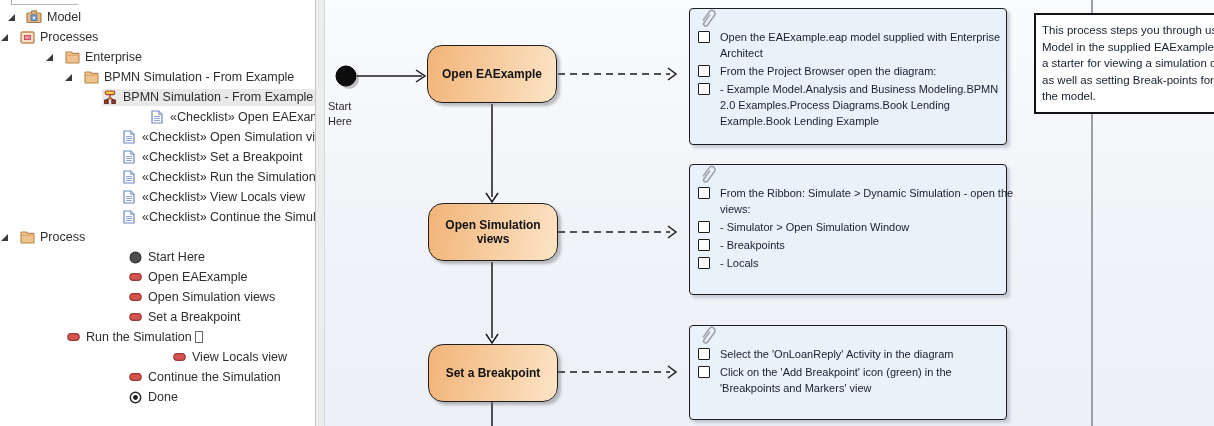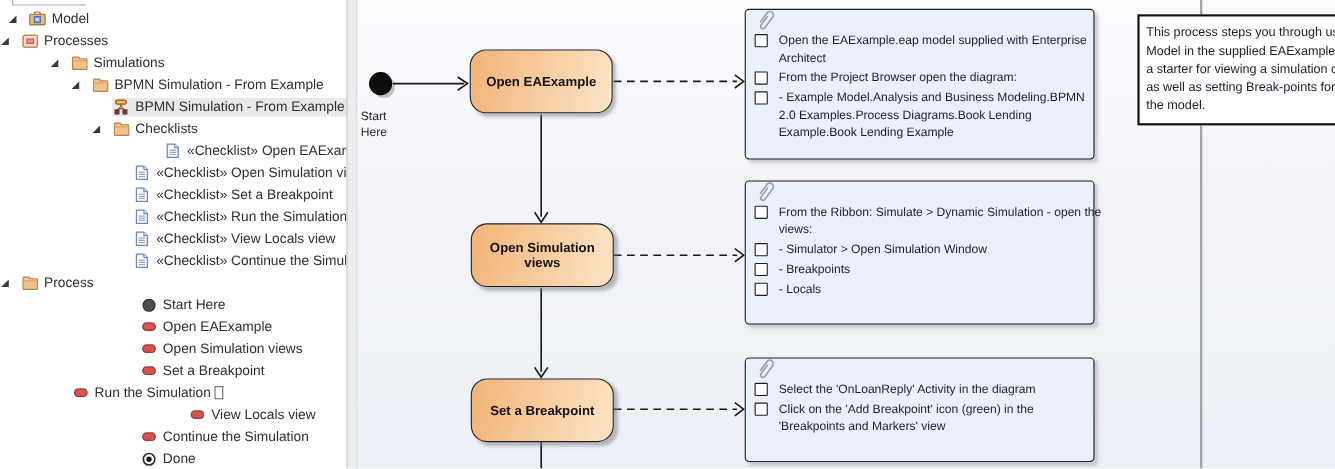--- a/index.html
+++ b/index.html
@@ -51,21 +51,21 @@
     border:1.8px solid #1f1f1f;border-radius:15px;
     background:linear-gradient(100deg,var(--activity-grad-1) 0%,var(--activity-grad-2) 100%);
     box-shadow:3px 3px 3px rgba(110,110,115,0.45);
     display:flex;align-items:center;justify-content:center;
     font-size:12px;font-weight:bold;color:#111;text-align:center;
   }
   #act-0{left:102px;top:45px;}
   #act-1{left:103px;top:203px;}
   #act-2{left:103px;top:344px;}
   .note{
-    position:absolute;left:352px;width:318px;z-index:2;box-sizing:border-box;
+    position:absolute;left:364px;width:318px;z-index:2;box-sizing:border-box;
     background:var(--note-bg);border:1.6px solid #1c1c1c;border-radius:4px;
     box-shadow:3px 3px 3px rgba(120,130,145,0.35);
     padding:20px 4px 4px 8px;
   }
   #note-0{top:8px;height:137px;}
   #note-1{top:164px;height:131px;}
   #note-2{top:325px;height:95px;}
   .paperclip{position:absolute;left:8px;top:-3px;}
   .citem{display:flex;align-items:flex-start;margin-bottom:2px;}
   .cbox{
@@ -126,21 +126,21 @@
             <path d="M8 1 L8 8 L1 8 Z" fill="#3a3a3a"></path>
           </svg>
         </span>
         <span class="rowc">
           <span class="ticon">
             <svg width="15" height="13" viewBox="0 0 15 13">
               <path d="M1 3.2 L1 11.4 Q1 12 1.6 12 L13.4 12 Q14 12 14 11.4 L14 3 Q14 2.4 13.4 2.4 L7.6 2.4 L6.2 1 L1.6 1 Q1 1 1 1.6 Z" fill="#efc38f" stroke="#b9854a" stroke-width="1.1"></path>
               <path d="M1 4.3 L14 4.3" stroke="#dba566" stroke-width="1"></path>
             </svg>
           </span>
-          <span class="tlabel">Simulations</span>
+          <span class="tlabel">Enterprise</span>
         </span>
       </div>
       <div class="trow" style="padding-left: 64px;">
         <span class="arrow-cell">
           <svg width="9" height="9" viewBox="0 0 9 9">
             <path d="M8 1 L8 8 L1 8 Z" fill="#3a3a3a"></path>
           </svg>
         </span>
         <span class="rowc">
           <span class="ticon">
@@ -158,36 +158,20 @@
           <span class="ticon">
             <svg width="16" height="15" viewBox="0 0 16 15">
               <path d="M8 5 V8 M8 8 L4.2 10 M8 8 L11.8 10" stroke="#6a2a20" stroke-width="1.1" fill="none"></path>
               <rect x="3.2" y="1" width="9.6" height="3.6" rx="1.6" fill="#f0cb3c" stroke="#a93f2e" stroke-width="1.1"></rect>
               <rect x="2.6" y="10" width="3.6" height="3.6" fill="#8b3a2e" stroke="#5e241c" stroke-width="0.9"></rect>
               <rect x="9.8" y="10" width="3.6" height="3.6" fill="#8b3a2e" stroke="#5e241c" stroke-width="0.9"></rect>
               <circle cx="8" cy="8" r="1.2" fill="#f0cb3c" stroke="#a93f2e" stroke-width="0.8"></circle>
             </svg>
           </span>
           <span class="tlabel">BPMN Simulation - From Example</span>
-        </span>
-      </div>
-      <div class="trow" style="padding-left: 83px;">
-        <span class="arrow-cell">
-          <svg width="9" height="9" viewBox="0 0 9 9">
-            <path d="M8 1 L8 8 L1 8 Z" fill="#3a3a3a"></path>
-          </svg>
-        </span>
-        <span class="rowc">
-          <span class="ticon">
-            <svg width="15" height="13" viewBox="0 0 15 13">
-              <path d="M1 3.2 L1 11.4 Q1 12 1.6 12 L13.4 12 Q14 12 14 11.4 L14 3 Q14 2.4 13.4 2.4 L7.6 2.4 L6.2 1 L1.6 1 Q1 1 1 1.6 Z" fill="#efc38f" stroke="#b9854a" stroke-width="1.1"></path>
-              <path d="M1 4.3 L14 4.3" stroke="#dba566" stroke-width="1"></path>
-            </svg>
-          </span>
-          <span class="tlabel">Checklists</span>
         </span>
       </div>
       <div class="trow" style="padding-left: 102px; gap: 28px;">
         <span class="arrow-cell"></span>
         <span class="rowc">
           <span class="ticon">
             <svg width="12" height="14" viewBox="0 0 12 14">
               <path d="M1 1 H7.8 L11 4.2 V13 H1 Z" fill="#fff" stroke="#6d87c2" stroke-width="1.2"></path>
               <path d="M7.8 1 V4.2 H11" fill="#dfe6f4" stroke="#6d87c2" stroke-width="1"></path>
               <path d="M3 6.5 H9 M3 8.5 H9 M3 10.5 H9" stroke="#8fa7d5" stroke-width="1"></path>

